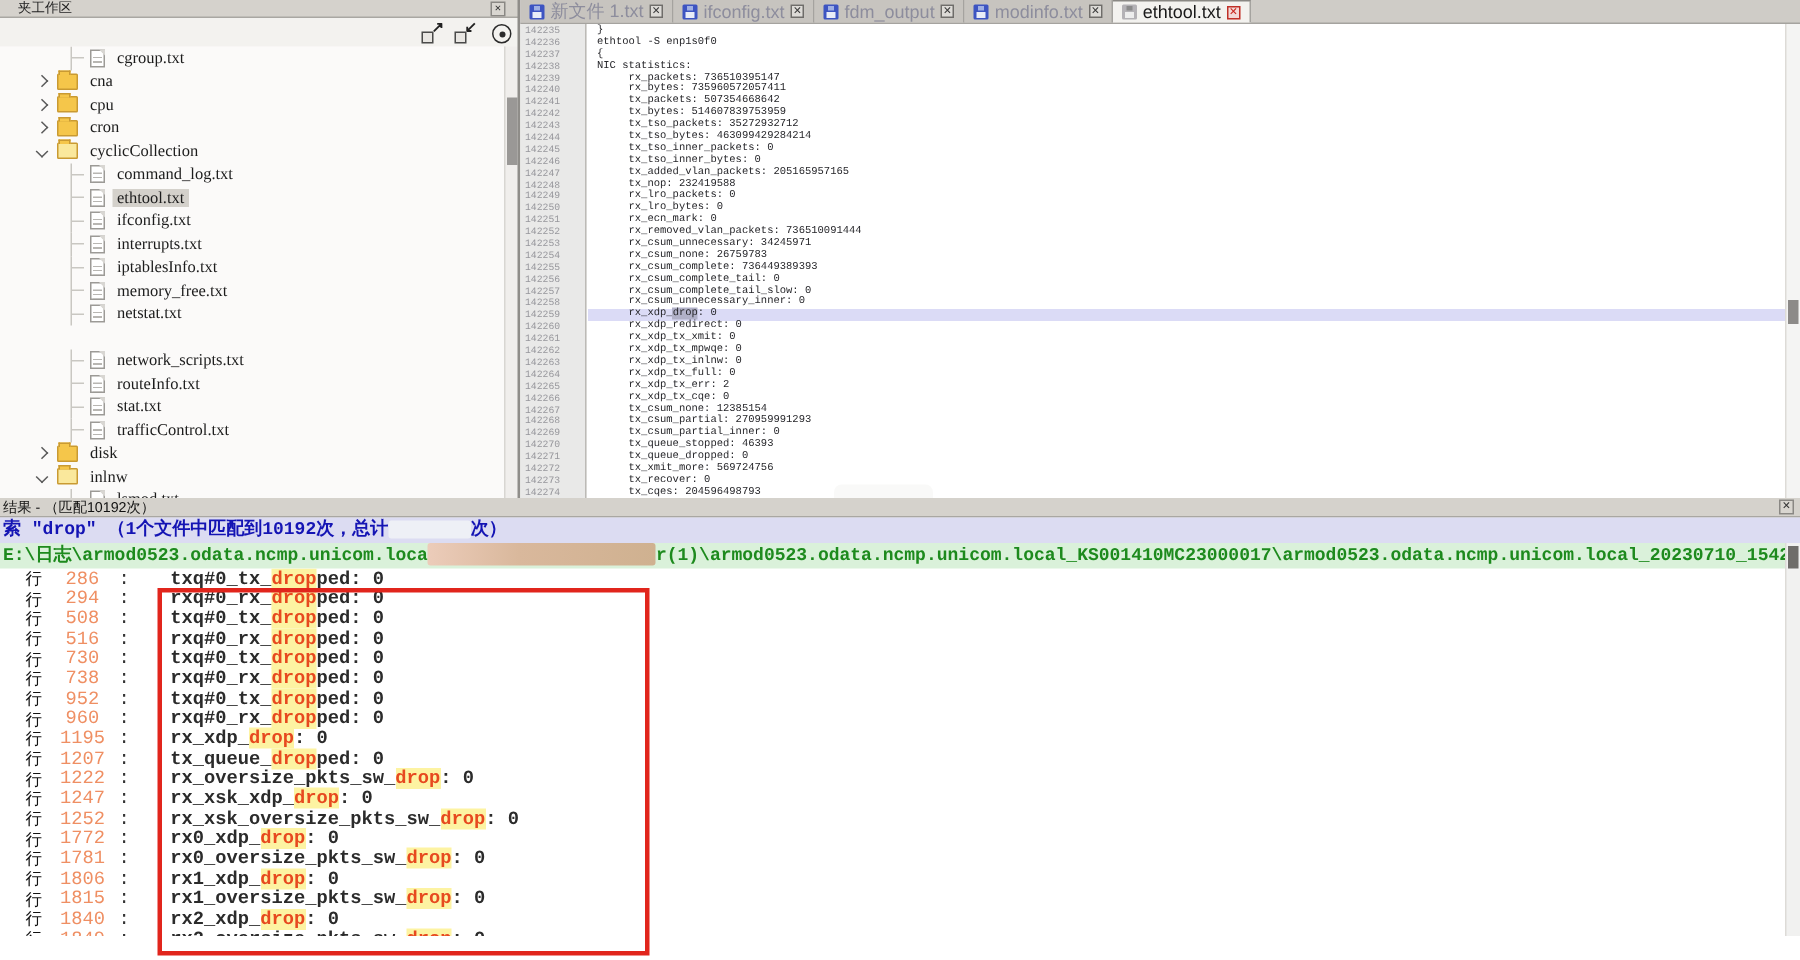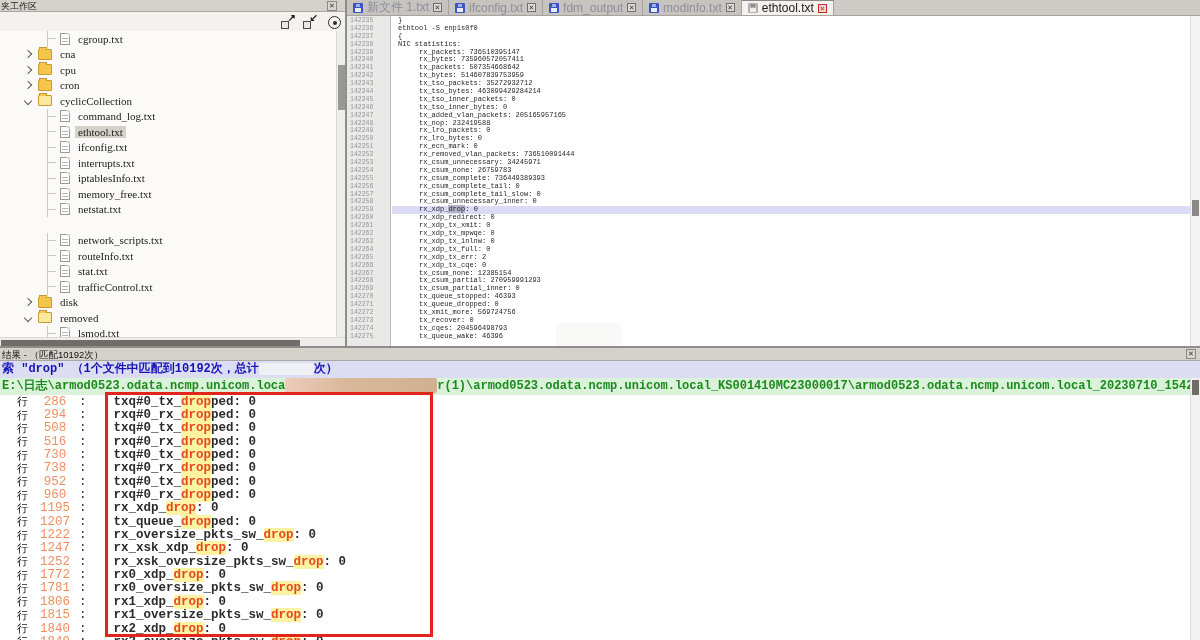--- a/index.html
+++ b/index.html
@@ -1,21 +1,21 @@
 <!DOCTYPE html>
 <html><head>
 <meta charset="utf-8">
 <style>
   * { margin:0; padding:0; box-sizing:border-box; }
   html,body { width:1200px; height:640px; overflow:hidden; background:#d6d3ce; }
   #screen { position:relative; width:1200px; height:640px; font-family:"Liberation Sans",sans-serif; background:#fff; overflow:hidden; }
 
   
   #sidebar { position:absolute; left:0; top:0; width:346px; height:348px; background:#f6f5f3; }
-  .panel-titlebar { position:absolute; left:0; top:0; right:0; height:12px; background:#d5d2cc; border-bottom:1px solid #a9a7a2; font-size:9px; line-height:12px; color:#222; padding-left:1px; }
+  .panel-titlebar { position:absolute; left:0; top:0; right:0; height:12px; background:#d5d2cc; border-bottom:1px solid #a9a7a2; font-size:9px; line-height:12px; color:#222; padding-left:12px;font-family:Liberation Mono, monospace; }
   .close-box { position:absolute; top:1px; width:10px; height:10px; border:1px solid #8a8884; background:#d9d6d0; font-size:7px; line-height:8px; text-align:center; color:#333; }
   .close-box::before { content:"✕"; }
   #sidebar .close-box { right:9px; }
   .sb-toolbar { position:absolute; left:0; top:12px; width:346px; height:19px; background:#f3f2ef; }
   .tb-icon { position:absolute; top:3px; width:14px; height:14px; }
   .tb-icon .boxpart { position:absolute; left:0; bottom:0; width:8px; height:8px; border:1px solid #4a4a4a; background:#e8e6e2; }
   .tb-icon .arrowpart { position:absolute; right:-1px; top:-3px; font-size:10px; font-weight:bold; color:#222; }
   .locate { border:1.5px solid #2b2b2b; border-radius:50%; width:13px; height:13px; }
   .locate::before { content:""; position:absolute; left:50%; top:50%; width:4px; height:4px; margin:-2px 0 0 -2px; background:#2b2b2b; border-radius:50%; }
 
@@ -69,21 +69,21 @@
   .ed-line { display:flex; height:7.9px; font-family:"Liberation Mono",monospace; }
   .ed-line .ln { flex:0 0 45px; font-size:6.5px; line-height:7.9px; color:#97979c; padding-left:3px; }
   .ed-line .code { flex:1; font-size:7px; line-height:7.9px; color:#26262a; white-space:pre; padding-left:6px; }
   .ed-line.cur .code { background:#dbdbf6; }
   .ed-line .selm { background:#b1b1c8; }
   #ed-vscroll { left:1190px; top:16px; width:10px; height:330px; position:absolute; background:#f4f4f3; border-left:1px solid #dddbd7; }
   #ed-vscroll .vthumb { top:184px; height:16px; background:#8c8a88; }
 
   
   #hsplit { position:absolute; left:0; top:346px; width:1200px; height:2px; background:#8f8d89; }
-  #results { position:absolute; left:0; top:348px; width:1200px; height:292px; background:#fff; }
+  #results { position:absolute; left:0; top:332px; width:1200px; height:292px; background:#fff; }
   #res-titlebar { position:absolute; left:0; top:0; width:1200px; height:13px; background:#d5d2cc; border-bottom:1px solid #a9a7a2; font-size:9.5px; line-height:13px; color:#111; padding-left:2px; }
   #res-titlebar .close-box { right:4px; }
   #res-summary { position:absolute; left:0; top:13px; width:1200px; height:17px; background:#dcdcf2; color:#1414b4; font-family:"Liberation Mono",monospace; font-weight:bold; font-size:12px; line-height:17px; white-space:nowrap; overflow:hidden; padding-left:2px; }
   #res-path { position:absolute; left:0; top:30px; width:1200px; height:17px; background:#daf1da; color:#1d8a1d; font-family:"Liberation Mono",monospace; font-weight:bold; font-size:12px; line-height:17px; white-space:nowrap; overflow:hidden; padding-left:2px; }
   .censor-white { display:inline-block; width:55px; height:12px; background:#eef0f6; border-radius:2px; vertical-align:middle; }
   .censor-tan { display:inline-block; width:152px; height:15px; background:linear-gradient(90deg,#ecccba,#d9b89c 40%,#cfb190); border-radius:2px; vertical-align:middle; }
   #res-rows { position:absolute; left:0; top:47px; width:1190px; height:245px; overflow:hidden; }
   .res-row { height:13.35px; display:flex; align-items:center; font-family:"Liberation Mono",monospace; font-size:12.5px; color:#2b2b2b; white-space:pre; }
   .rhang { flex:0 0 14px; margin-left:17px; font-family:"Liberation Sans",sans-serif; font-size:11px; color:#111; }
   .rnum { flex:0 0 48px; text-align:center; color:#ef8f63; }
@@ -219,21 +219,21 @@
         <div class="t-row">
     <span class="t-indent2"></span>
     <span class="chev closed"></span>
     <span class="fold-ico"></span>
     <span class="t-label">disk</span>
   </div>
         <div class="t-row">
     <span class="t-indent2"></span>
     <span class="chev open"></span>
     <span class="fold-ico open"></span>
-    <span class="t-label">removed</span>
+    <span class="t-label">inlnw</span>
   </div>
         <div class="t-row">
     <span class="t-indent3"></span>
     <span class="stub"></span>
     <span class="file-ico"></span>
     <span class="t-label">lsmod.txt</span>
   </div>
       </div>
     <div class="vscroll" id="sb-vscroll">
         <div class="vthumb"></div>

